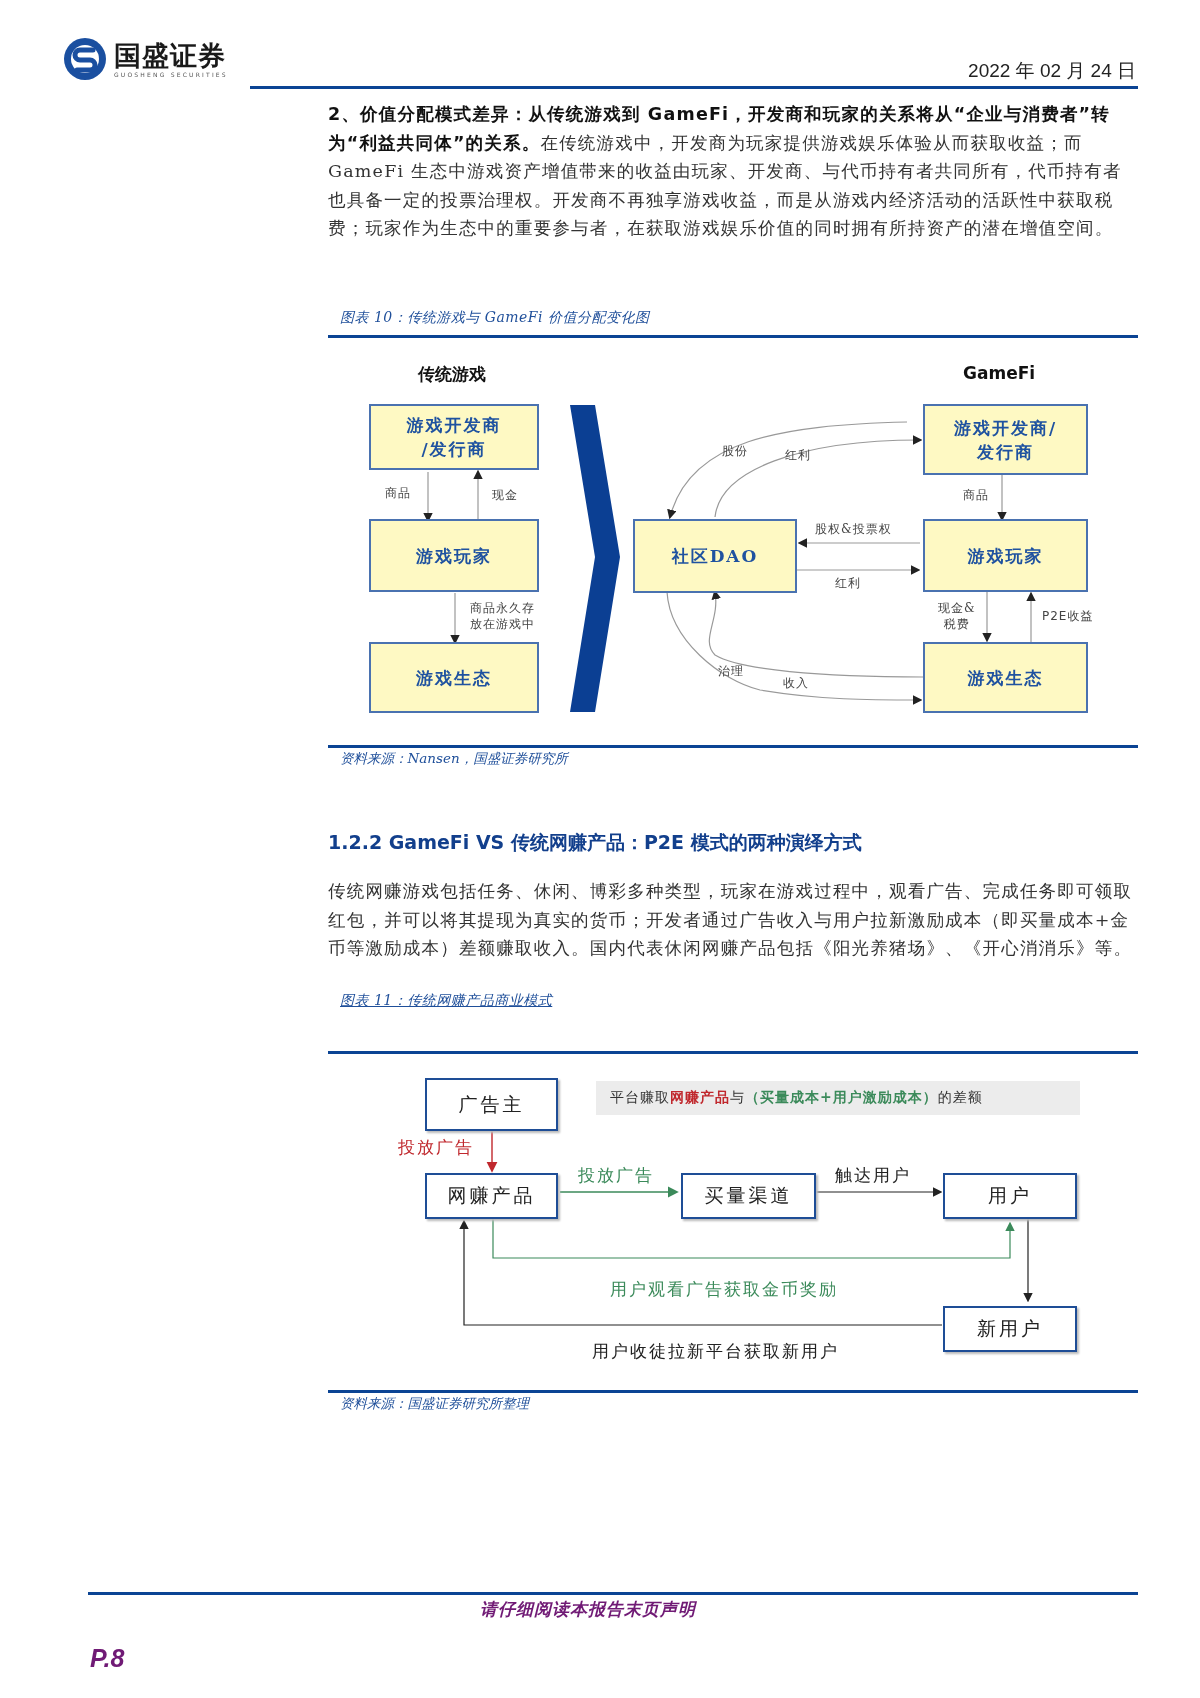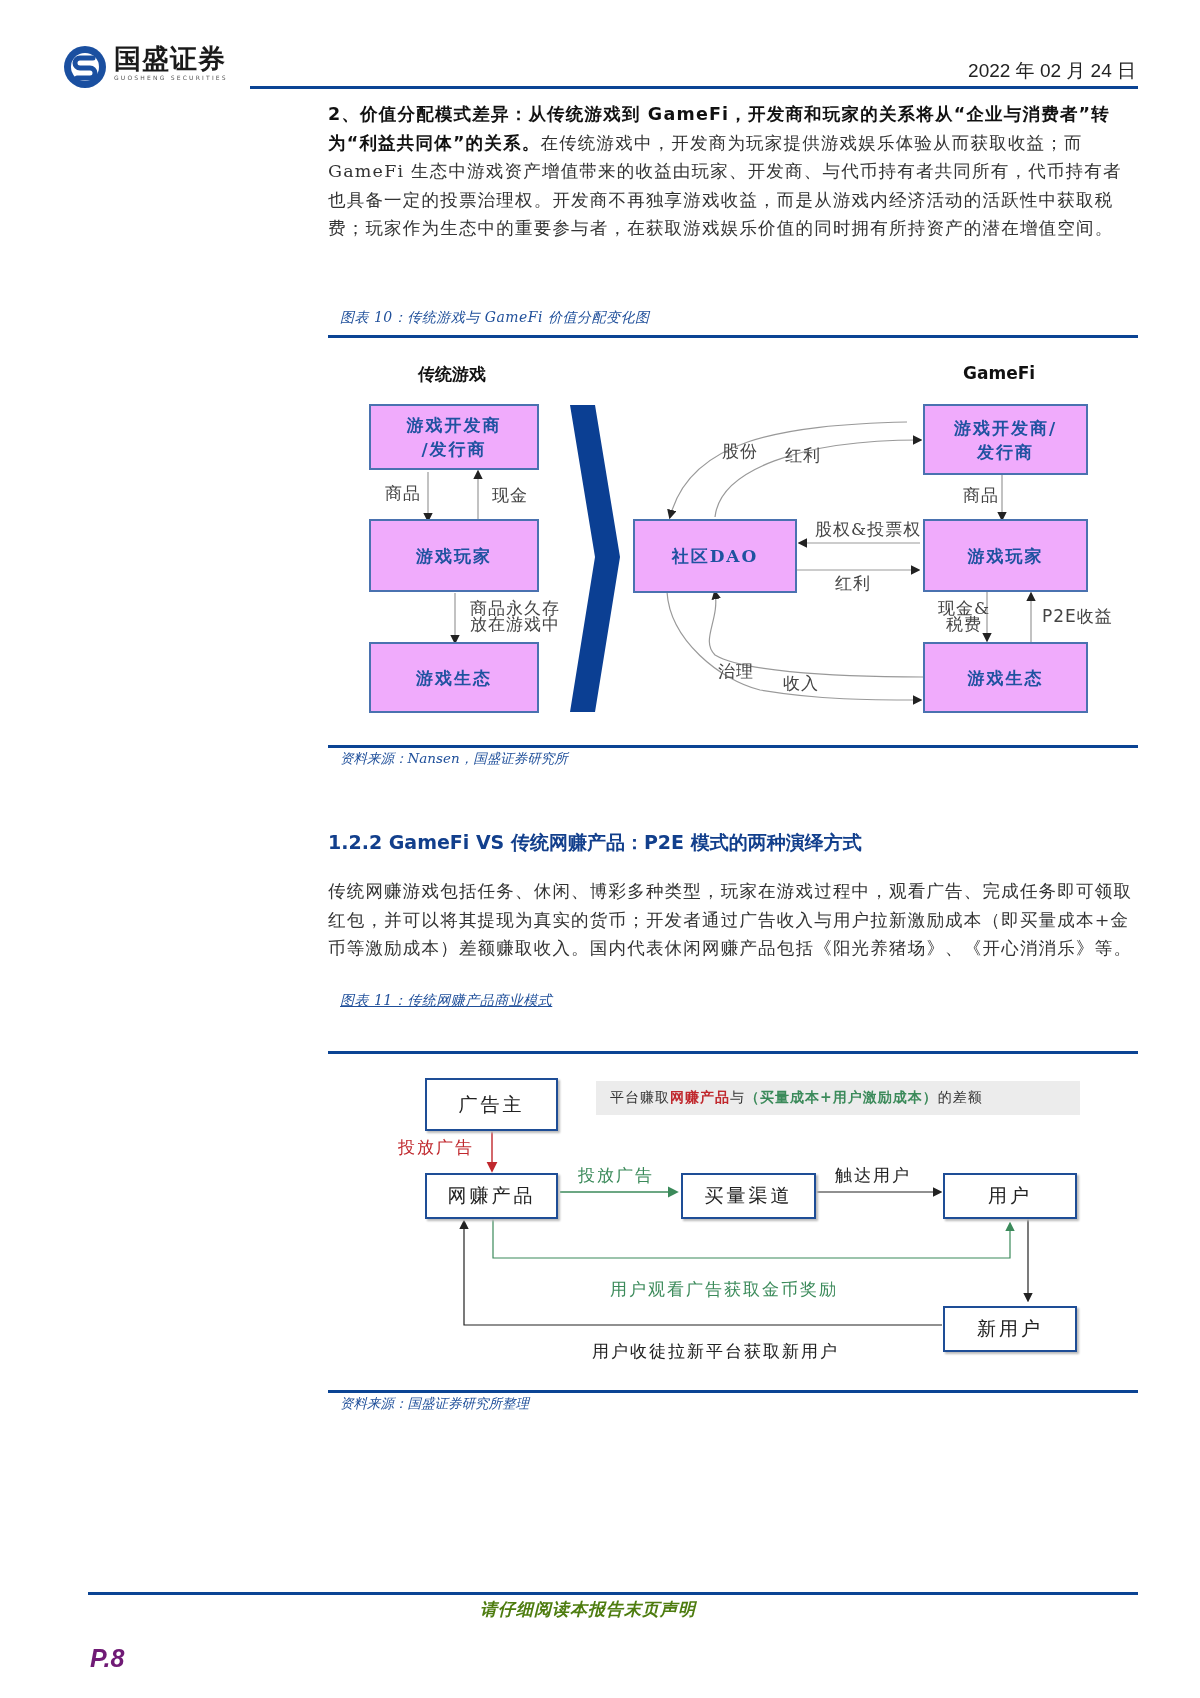--- a/index.html
+++ b/index.html
@@ -1,41 +1,41 @@
 <!DOCTYPE html>
 <html><head>
 <meta charset="utf-8">
 <style>
   html, body { margin:0; padding:0; background:#ffffff; }
   body { width:1200px; height:1698px; position:relative; overflow:hidden;
          font-family:"DejaVu Serif", "Liberation Serif", serif; color:#222; }
   .abs { position:absolute; }
   .hdr-line { position:absolute; left:250px; top:86px; width:888px; height:3px; background:#0b4494; }
-  .logo { position:absolute; left:62px; top:44px; display:flex; align-items:flex-start; }
+  .logo { position:absolute; left:62px; top:36px; display:flex; align-items:center; }
   .logo-mark { width:46px; height:46px; }
   .logo-text { margin-left:6px; display:flex; flex-direction:column; }
   .logo-cn { font-family:"DejaVu Sans", sans-serif; font-weight:bold; font-size:27px; color:#1a1a1a; letter-spacing:1px; line-height:30px; }
   .logo-en { font-family:"DejaVu Sans", sans-serif; font-size:6px; color:#555; letter-spacing:2.2px; }
   .date { position:absolute; right:64px; top:58px; font-family:"Liberation Sans", sans-serif; font-size:19px; color:#222; }
   .para { position:absolute; left:328px; width:810px; font-size:17.5px; line-height:28.5px; color:#333; letter-spacing:1.2px; }
   .para b { color:#111; font-family:"DejaVu Sans", sans-serif; font-weight:bold; }
   .fig-title { position:absolute; left:340px; font-size:14px; font-style:italic; color:#1f4f9a; letter-spacing:0.5px; }
   .fig-line { position:absolute; left:328px; width:810px; height:3px; background:#0b4494; }
   .src { position:absolute; left:340px; font-size:13.5px; font-style:italic; color:#1f4f9a; }
-  .box { position:absolute; border:2px solid #4a72b0; background:#f0abfc; display:flex; align-items:center; justify-content:center; text-align:center;
+  .box { position:absolute; border:2px solid #4a72b0; background:#fef9c3; display:flex; align-items:center; justify-content:center; text-align:center;
          color:#1f52a0; font-size:17px; font-weight:bold; letter-spacing:2px; line-height:24px; box-sizing:border-box; }
-  .lbl { position:absolute; font-size:17px; color:#444; letter-spacing:1px; line-height:16px; }
+  .lbl { position:absolute; font-size:12px; color:#444; letter-spacing:1px; line-height:16px; }
   .hd { position:absolute; font-weight:bold; font-size:17px; color:#111; }
   .box2 { position:absolute; border:2.5px solid #1e4d96; background:#fff; display:flex; align-items:center; justify-content:center;
           color:#222; font-size:19px; letter-spacing:3px; box-sizing:border-box; box-shadow:2px 2px 2px #bbb; }
   .lbl2 { position:absolute; font-size:17px; letter-spacing:2px; }
   .section-h { position:absolute; left:328px; top:830px; font-family:"DejaVu Sans", sans-serif; font-weight:bold; font-size:19px; color:#123f8c; }
   .footer-line { position:absolute; left:88px; top:1592px; width:1050px; height:3px; background:#0b4494; }
   .page-no { position:absolute; left:90px; top:1644px; font-family:"Liberation Sans", sans-serif; font-style:italic; font-weight:bold; font-size:25px; color:#701a75; }
-  .footer-note { position:absolute; left:480px; top:1598px; font-style:italic; font-weight:bold; font-size:17px; color:#4d7c0f; letter-spacing:1px; }
+  .footer-note { position:absolute; left:480px; top:1598px; font-style:italic; font-weight:bold; font-size:17px; color:#701a75; letter-spacing:1px; }
   svg.diag { position:absolute; left:0; top:0; }
 </style>
 </head>
 <body>
 
 <div class="logo">
   <svg class="logo-mark" viewBox="0 0 46 46">
     <circle cx="23" cy="23" r="21" fill="#1a4fa0"></circle>
     <circle cx="23" cy="23" r="14" fill="#fff"></circle>
     <path d="M31 14 H18 a5 5 0 0 0 0 10 h10 a5 5 0 0 1 0 10 H15" stroke="#1a4fa0" stroke-width="5" fill="none" stroke-linecap="round"></path>

